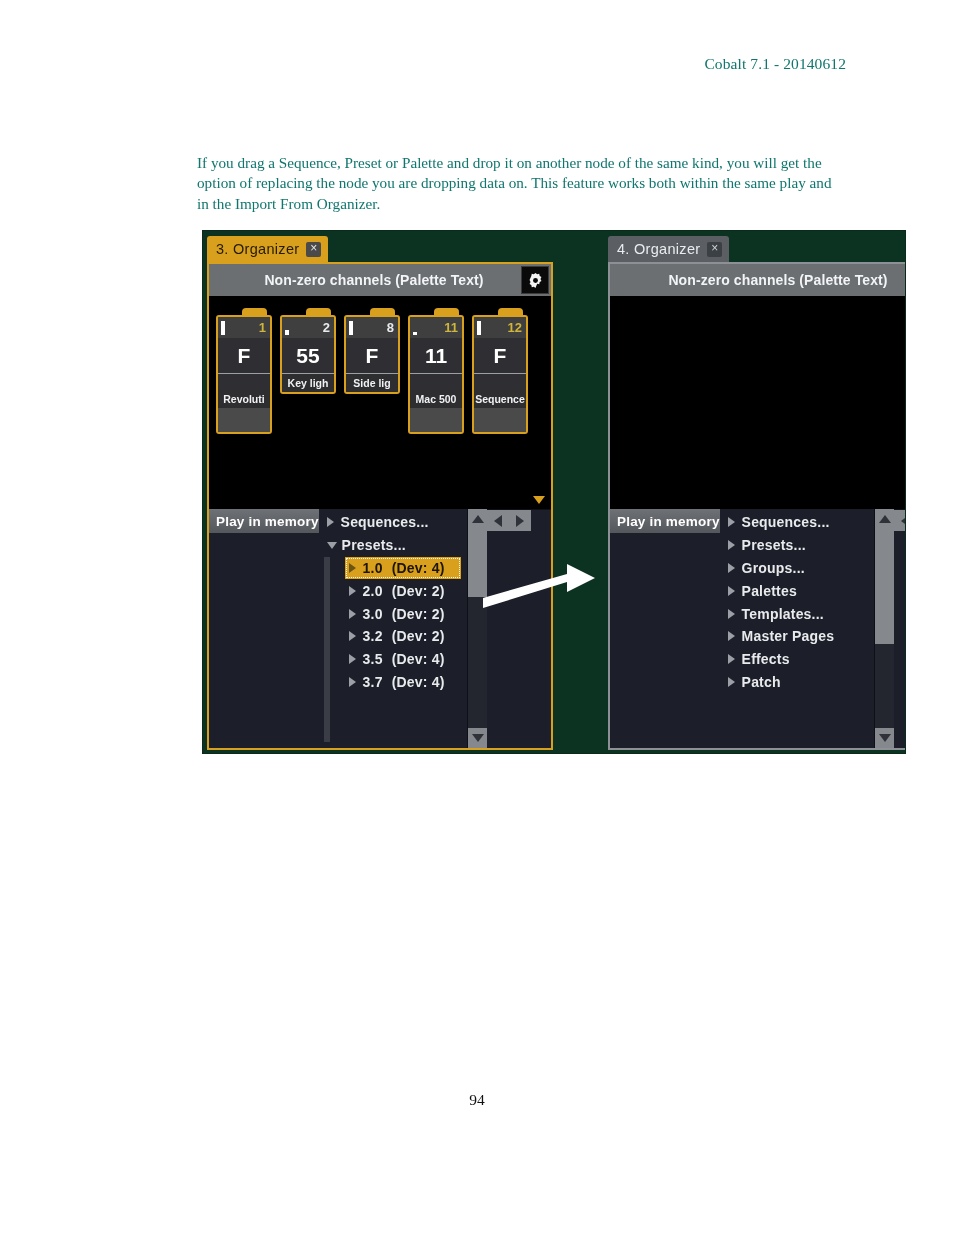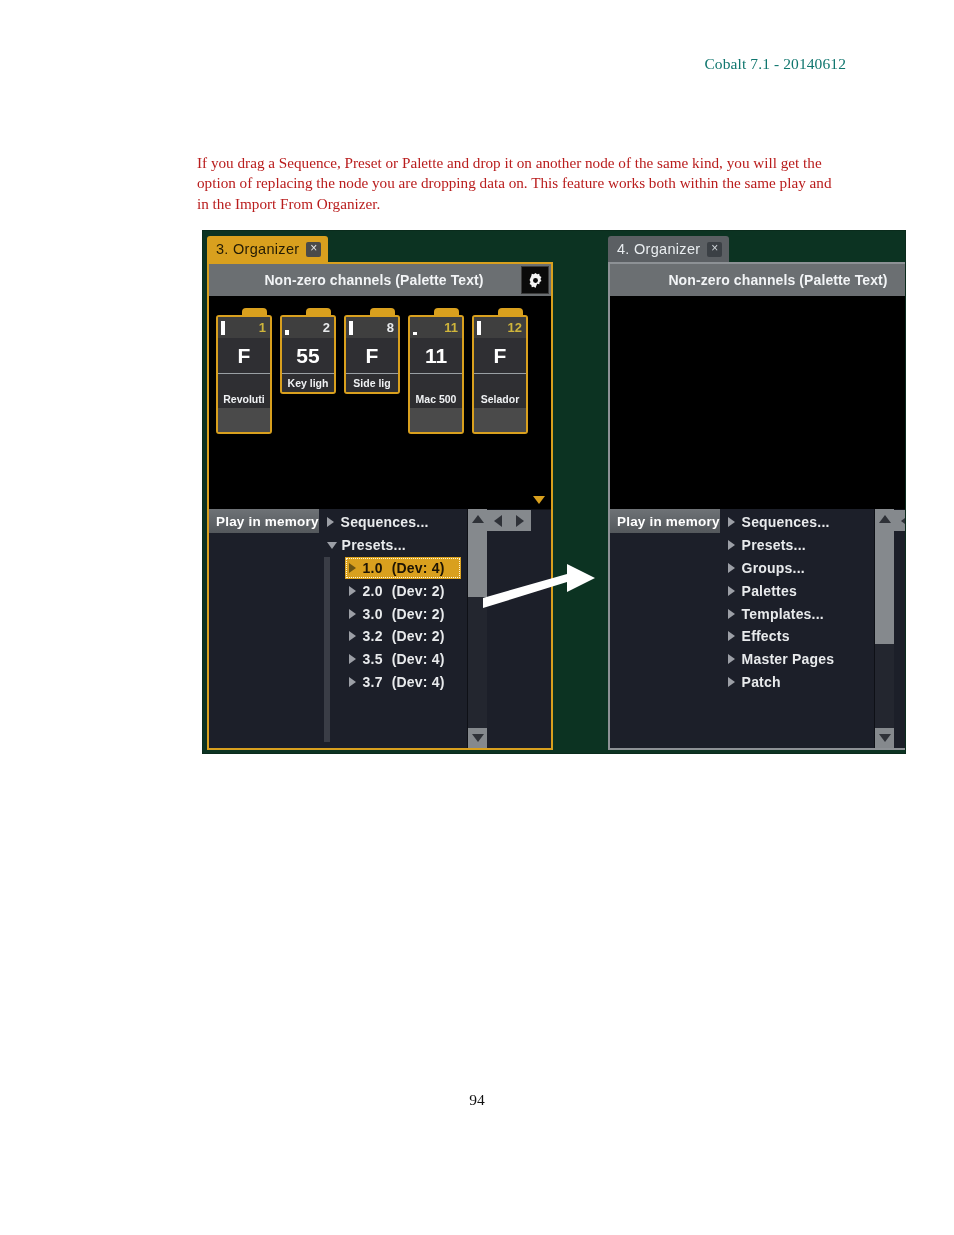--- a/index.html
+++ b/index.html
@@ -15,21 +15,21 @@
   .doc-header{
     position:absolute; top:55px; right:108px;
     font-family:"Liberation Serif", serif;
     font-size:15.5px; color:#0f766e; letter-spacing:.1px;
   }
 
   
   .doc-para{
     position:absolute; left:197px; top:153px; width:650px;
     font-family:"Liberation Serif", serif;
-    font-size:15.2px; line-height:20.3px; color:#b91c1c;
+    font-size:15.2px; line-height:20.3px; color:#0f766e;
     text-align:left;
   }
 
   
   .page-num{
     position:absolute; left:0; right:0; top:1091px;
     text-align:center; font-family:"Liberation Serif", serif;
     font-size:15.5px; color:#111;
   }
 
@@ -308,21 +308,21 @@
               </div>
               <div class="card">
                 <div class="card-tab"></div>
                 <div class="card-inner">
                   <div class="card-head">
                     <div class="card-bar" style="height: 14px;"></div>
                     <div class="card-num yellow">12</div>
                   </div>
                   <div class="card-val">F</div>
                   <div class="card-gap"></div>
-                  <div class="card-name">Selador</div>
+                  <div class="card-name">Sequence</div>
                   <div class="card-foot"></div>
                 </div>
               </div>
             </div>
           <div class="scroll-tri"></div>
         </div>
 
         <div class="tree-wrap">
           <div class="tree-title">Play in memory</div>
           <div class="tree-main">
@@ -438,25 +438,25 @@
                 <div class="tree-row">
                   <div class="tri"></div>
                   <span>Palettes</span>
                 </div>
                 <div class="tree-row">
                   <div class="tri"></div>
                   <span>Templates...</span>
                 </div>
                 <div class="tree-row">
                   <div class="tri"></div>
+                  <span>Master Pages</span>
+                </div>
+                <div class="tree-row">
+                  <div class="tri"></div>
                   <span>Effects</span>
-                </div>
-                <div class="tree-row">
-                  <div class="tri"></div>
-                  <span>Master Pages</span>
                 </div>
                 <div class="tree-row">
                   <div class="tri"></div>
                   <span>Patch</span>
                 </div>
               </div>
             <div class="vsb">
               <div class="sb-arrow">
                   <div class="tri-up"></div>
                 </div>

